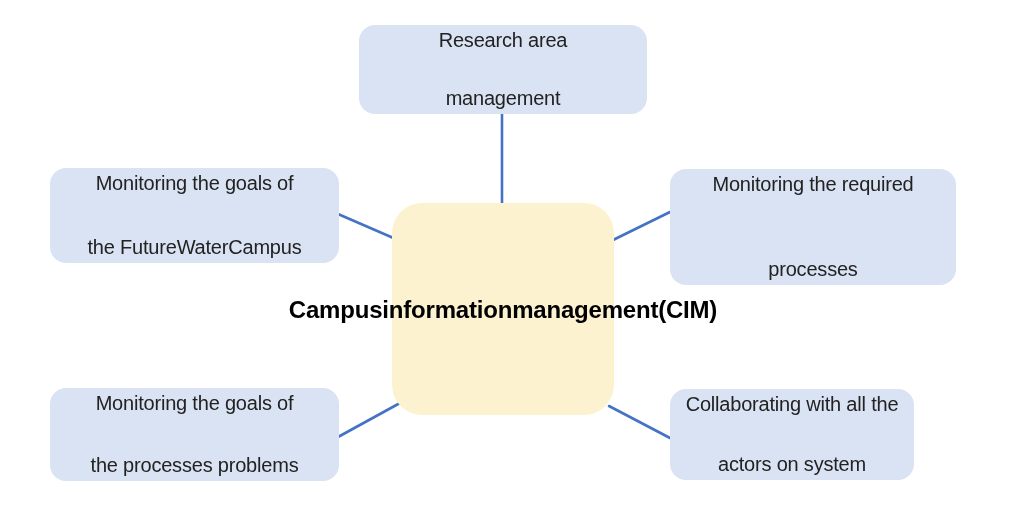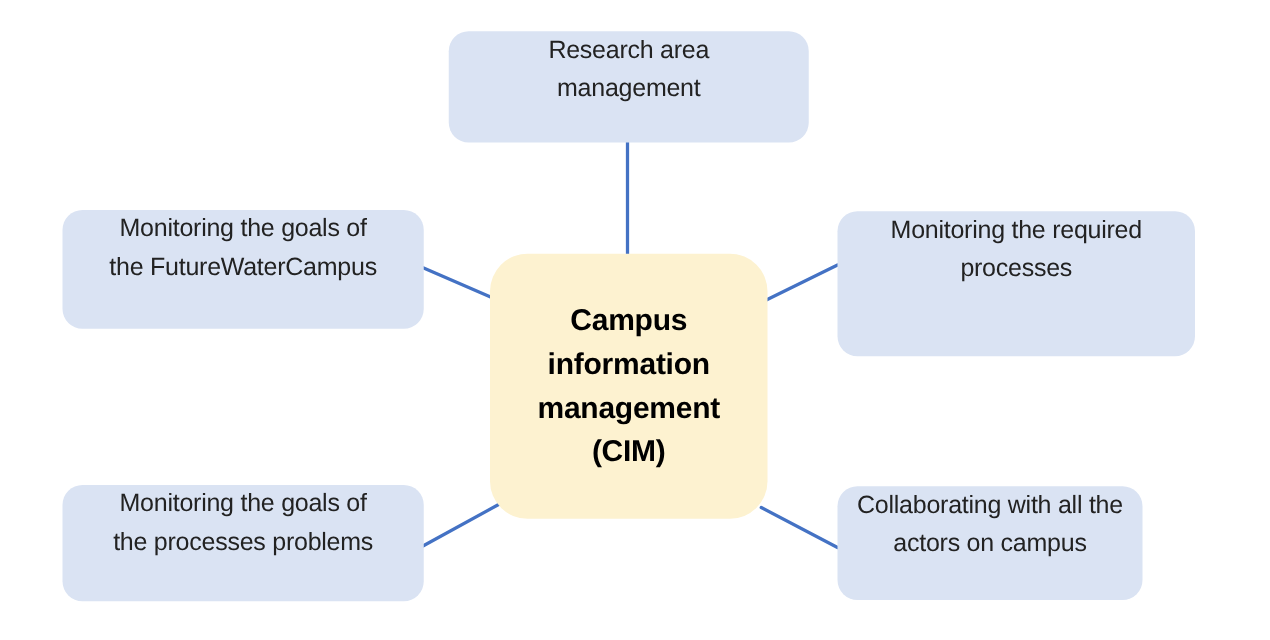--- a/index.html
+++ b/index.html
@@ -29,21 +29,21 @@
     stroke-linecap: round;
   }
   .node {
     position: absolute;
     z-index: 2;
     background: var(--node-fill, #DAE3F3);
     border-radius: 16px;
     display: flex;
     flex-direction: column;
     align-items: center;
-    justify-content: flex-start;
+    justify-content: space-between;
     text-align: center;
     color: var(--node-text, #222222);
     font-size: 20px;
     line-height: 31px;
     letter-spacing: -0.2px;
   }
   .node-top        { left: 359px; top: 25px;  width: 288px; height: 89px; }
   .node-left-upper { left: 50px;  top: 168px; width: 289px; height: 95px; }
   .node-right-upper{ left: 670px; top: 169px; width: 286px; height: 116px; }
   .node-left-lower { left: 50px;  top: 388px; width: 289px; height: 93px; }
@@ -51,21 +51,21 @@
   .center-node {
     position: absolute;
     z-index: 3;
     left: 392px;
     top: 203px;
     width: 222px;
     height: 212px;
     background: var(--center-fill, #FDF2D0);
     border-radius: 30px;
     display: flex;
-    flex-direction: column;
+    flex-direction: row;
     align-items: center;
     justify-content: center;
     text-align: center;
     color: var(--center-text, #000000);
     font-weight: bold;
     font-size: 24px;
     line-height: 35px;
     letter-spacing: -0.2px;
   }
 </style>
@@ -97,21 +97,21 @@
     <span>processes</span>
   </div>
 
   <div class="node node-left-lower">
     <span>Monitoring the goals of</span>
     <span>the processes problems</span>
   </div>
 
   <div class="node node-right-lower">
     <span>Collaborating with all the</span>
-    <span>actors on campus</span>
+    <span>actors on system</span>
   </div>
 
   <div class="center-node">
     <span>Campus</span>
     <span>information</span>
     <span>management</span>
     <span>(CIM)</span>
   </div>
 
 </div>

